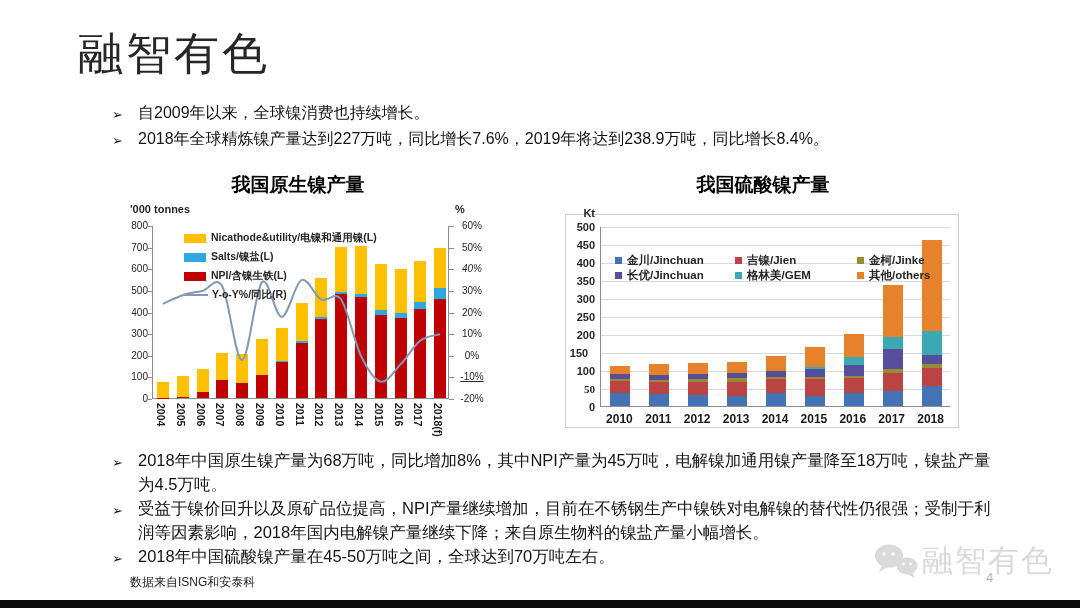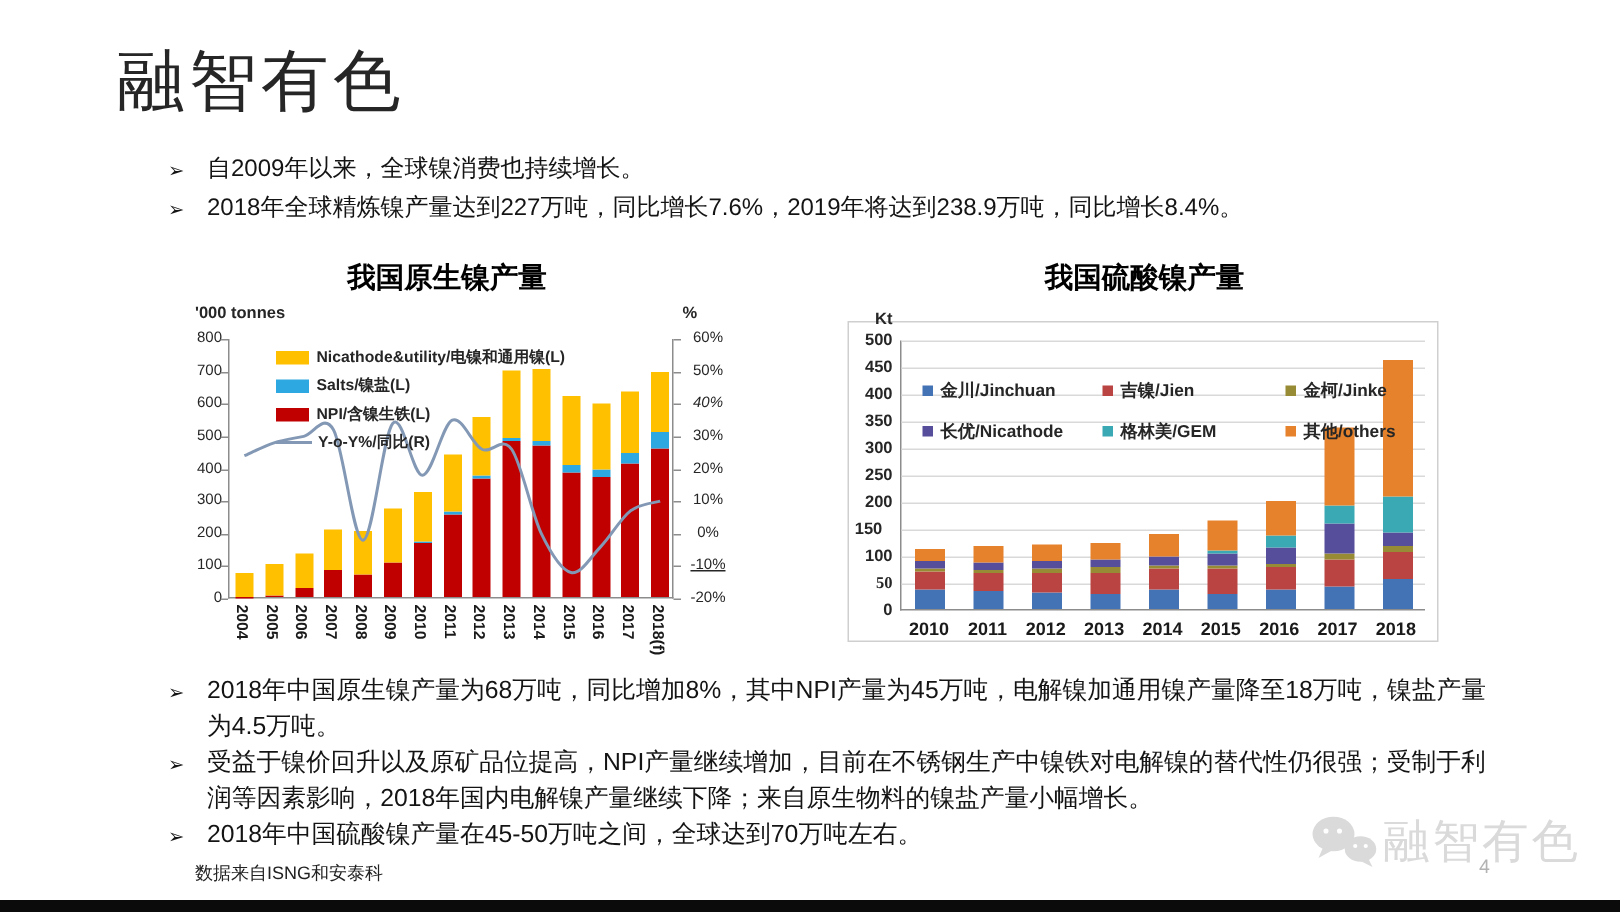--- a/index.html
+++ b/index.html
@@ -37,21 +37,21 @@
   #chart0 .swl{width:24px;height:2px;margin-right:4px;flex:0 0 24px}
   #chart0 .lt{font-size:10.5px;font-weight:700;color:#262626;white-space:nowrap}
   
   #chart1{left:563px;top:170px;width:400px;height:284px}
   #chart1 .obox{position:absolute;left:2px;top:44px;width:394px;height:214px;border:1px solid #cfcfcf}
   #chart1 .plot{left:37px;top:57px;width:350px;height:180px;border-left:1px solid #8c8c8c;border-bottom:1px solid #8c8c8c}
   #chart1 .ctitle{width:400px;left:0}
   #chart1 .unit{left:0;top:37px;width:32px;text-align:right}
   #chart1 .ylab{left:0;width:32px;text-align:right;font-size:11px;font-weight:700}
   #chart1 .xlab{width:44px;text-align:center;font-size:12px;font-weight:700}
-  #chart1 .legend{position:absolute;left:52px;top:83px;display:grid;grid-template-columns:120px 122px 126px;row-gap:12px}
+  #chart1 .legend{position:absolute;left:52px;top:83px;display:grid;grid-template-columns:120px 122px 126px;row-gap:0}
   #chart1 .li{display:flex;align-items:center}
   #chart1 .sw{width:7px;height:7px;margin-right:5px;flex:0 0 7px}
   #chart1 .lt{font-size:11.5px;font-weight:700;color:#262626;white-space:nowrap}
   .footer-src{position:absolute;left:130px;top:574px;font-size:12px;color:#222}
   .watermark{position:absolute;left:872px;top:540px;display:flex;align-items:center}
   .wm-text{font-size:31px;color:#dadada;letter-spacing:2px;font-weight:400}
   .page-num{position:absolute;left:986px;top:570px;font-size:13px;color:#b3b3b3}
   .bottom-bar{position:absolute;left:0;bottom:0;width:100%;height:8px;background:#0b0b0b}
 </style>
 </head>
@@ -294,21 +294,21 @@
         <div class="li">
           <span class="sw" style="background: rgb(185, 68, 65);"></span>
           <span class="lt">吉镍/Jien</span>
         </div>
         <div class="li">
           <span class="sw" style="background: rgb(151, 140, 53);"></span>
           <span class="lt">金柯/Jinke</span>
         </div>
         <div class="li">
           <span class="sw" style="background: rgb(86, 77, 155);"></span>
-          <span class="lt">长优/Nicathode</span>
+          <span class="lt">长优/Jinchuan</span>
         </div>
         <div class="li">
           <span class="sw" style="background: rgb(58, 169, 179);"></span>
           <span class="lt">格林美/GEM</span>
         </div>
         <div class="li">
           <span class="sw" style="background: rgb(229, 130, 43);"></span>
           <span class="lt">其他/others</span>
         </div>
       </div>

